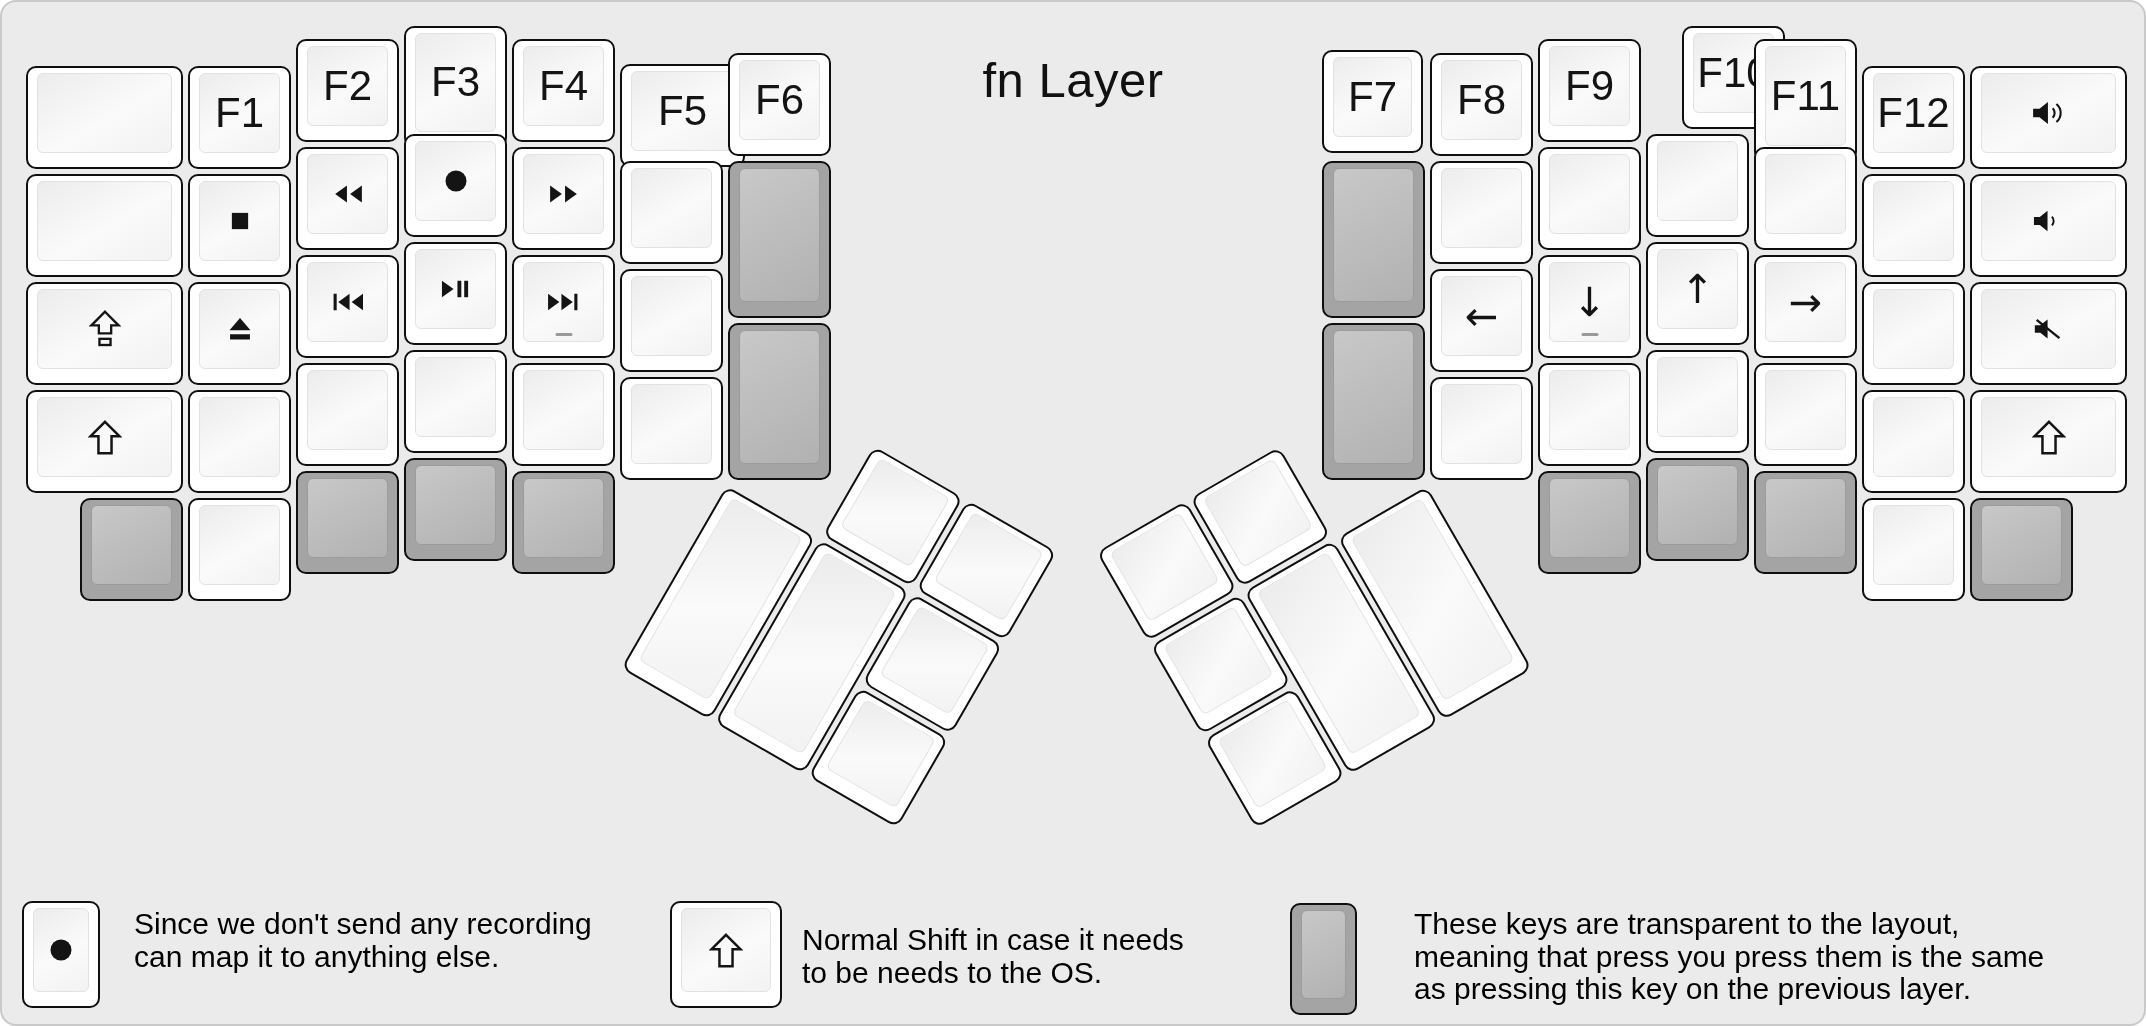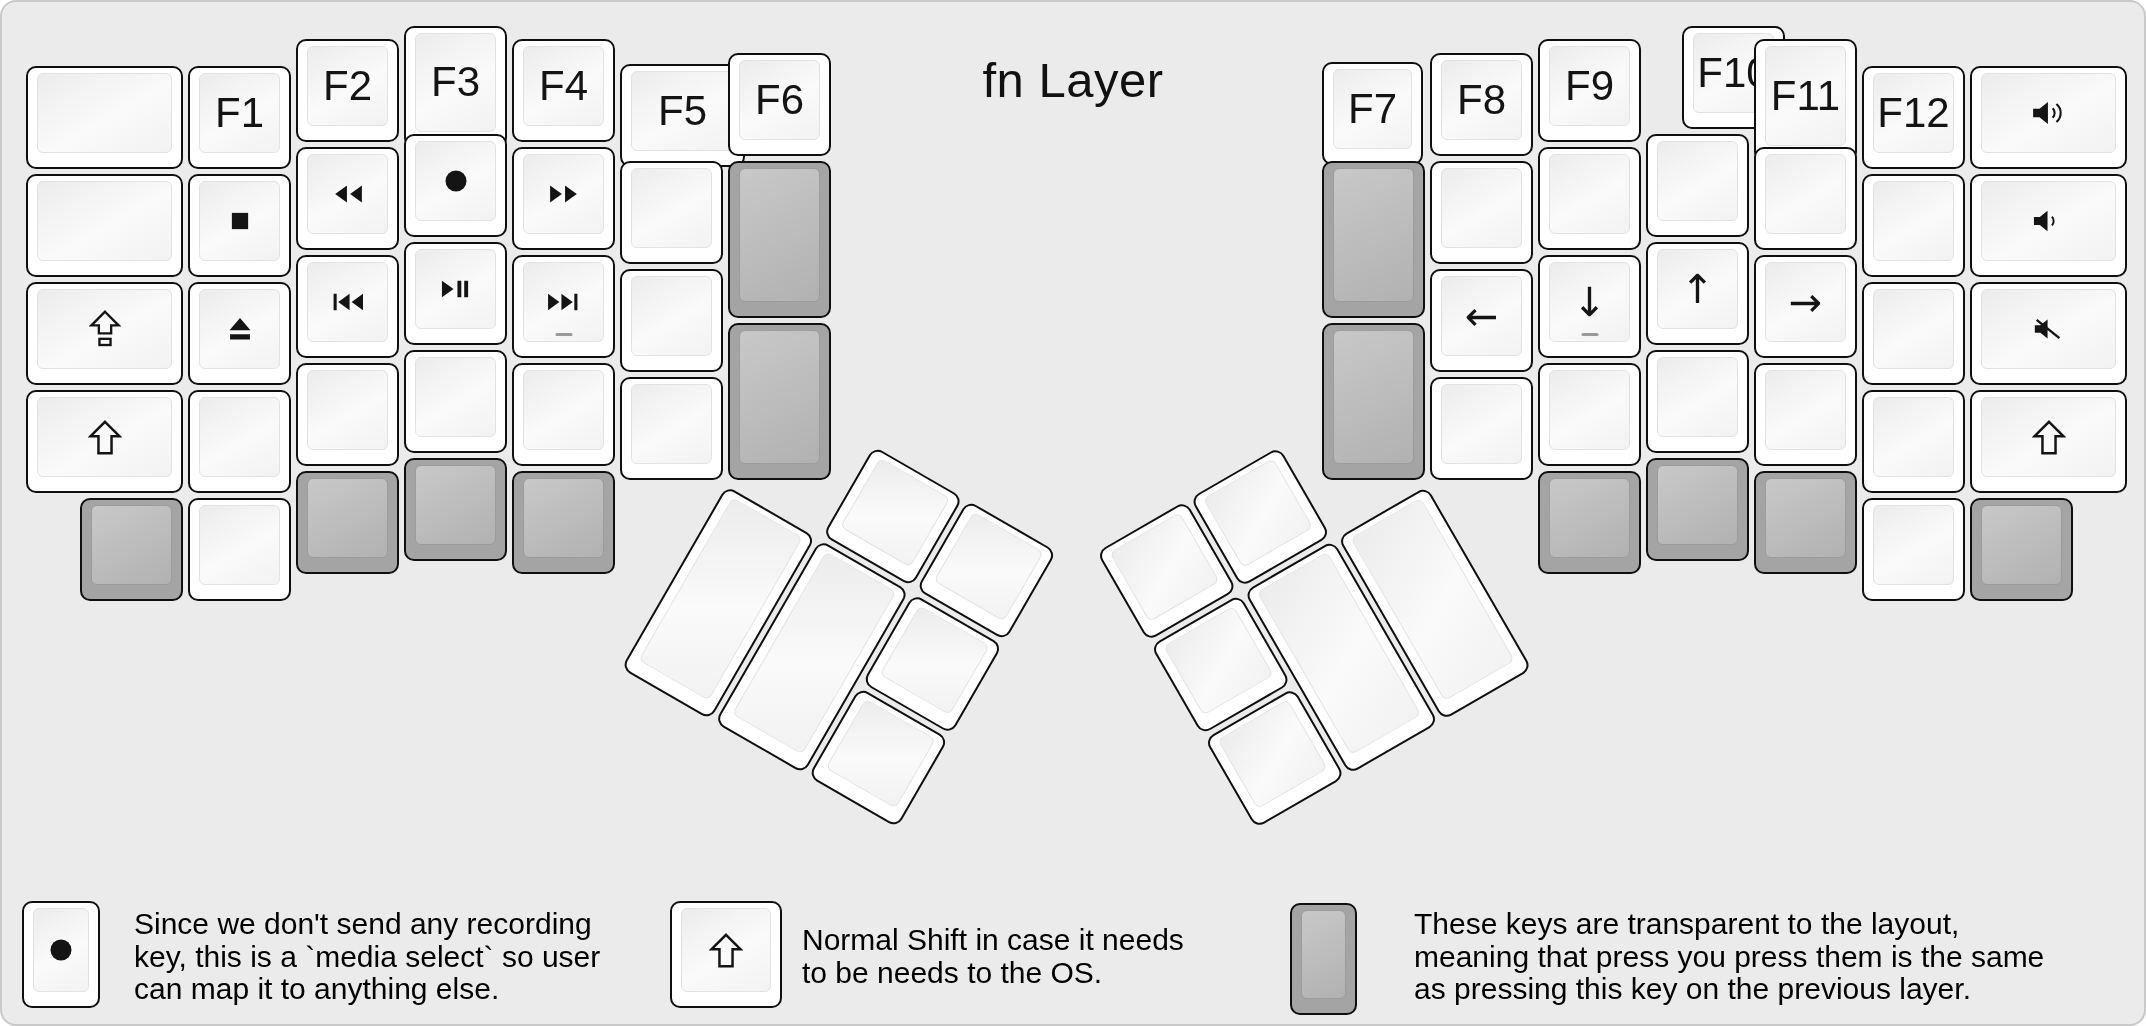--- a/index.html
+++ b/index.html
@@ -245,21 +245,21 @@
       </div>
       <div class="key grey" style="left: 294px; top: 469px; width: 103px; height: 103px;">
         <div class="keytop"></div>
       </div>
       <div class="key grey" style="left: 402px; top: 455.5px; width: 103px; height: 103px;">
         <div class="keytop"></div>
       </div>
       <div class="key grey" style="left: 510px; top: 469px; width: 103px; height: 103px;">
         <div class="keytop"></div>
       </div>
-      <div class="key white" style="left: 1320px; top: 60px; width: 101px; height: 103px;">
+      <div class="key white" style="left: 1320px; top: 48px; width: 101px; height: 103px;">
         <div class="keytop">
           <span class="klabel">F7</span>
         </div>
       </div>
       <div class="key grey" style="left: 1320px; top: 158.5px; width: 103px; height: 157px;">
         <div class="keytop"></div>
       </div>
       <div class="key grey" style="left: 1320px; top: 320.5px; width: 103px; height: 157px;">
         <div class="keytop"></div>
       </div>
@@ -443,21 +443,20 @@
         <div class="keytop">
           <span class="kicon">
             <svg width="28" height="28" viewBox="0 0 24 24">
               <circle cx="12" cy="12" r="9" fill="#141414"></circle>
             </svg>
           </span>
         </div>
       </div>
       <div class="note-text" style="left: 132px; top: 906px;">
         <div>Since we don't send any recording</div>
-        <div>key, this is a `media select` so user</div>
         <div>can map it to anything else.</div>
       </div>
       <div class="key white" style="left: 668px; top: 899px; width: 112px; height: 107px;">
         <div class="keytop">
           <span class="kicon">
             <svg width="34" height="37" viewBox="0 0 26 28">
               <path d="M13 2 L24 13 H18 V26 H8 V13 H2 Z" fill="none" stroke="#141414" stroke-width="1.9"></path>
             </svg>
           </span>
         </div>

